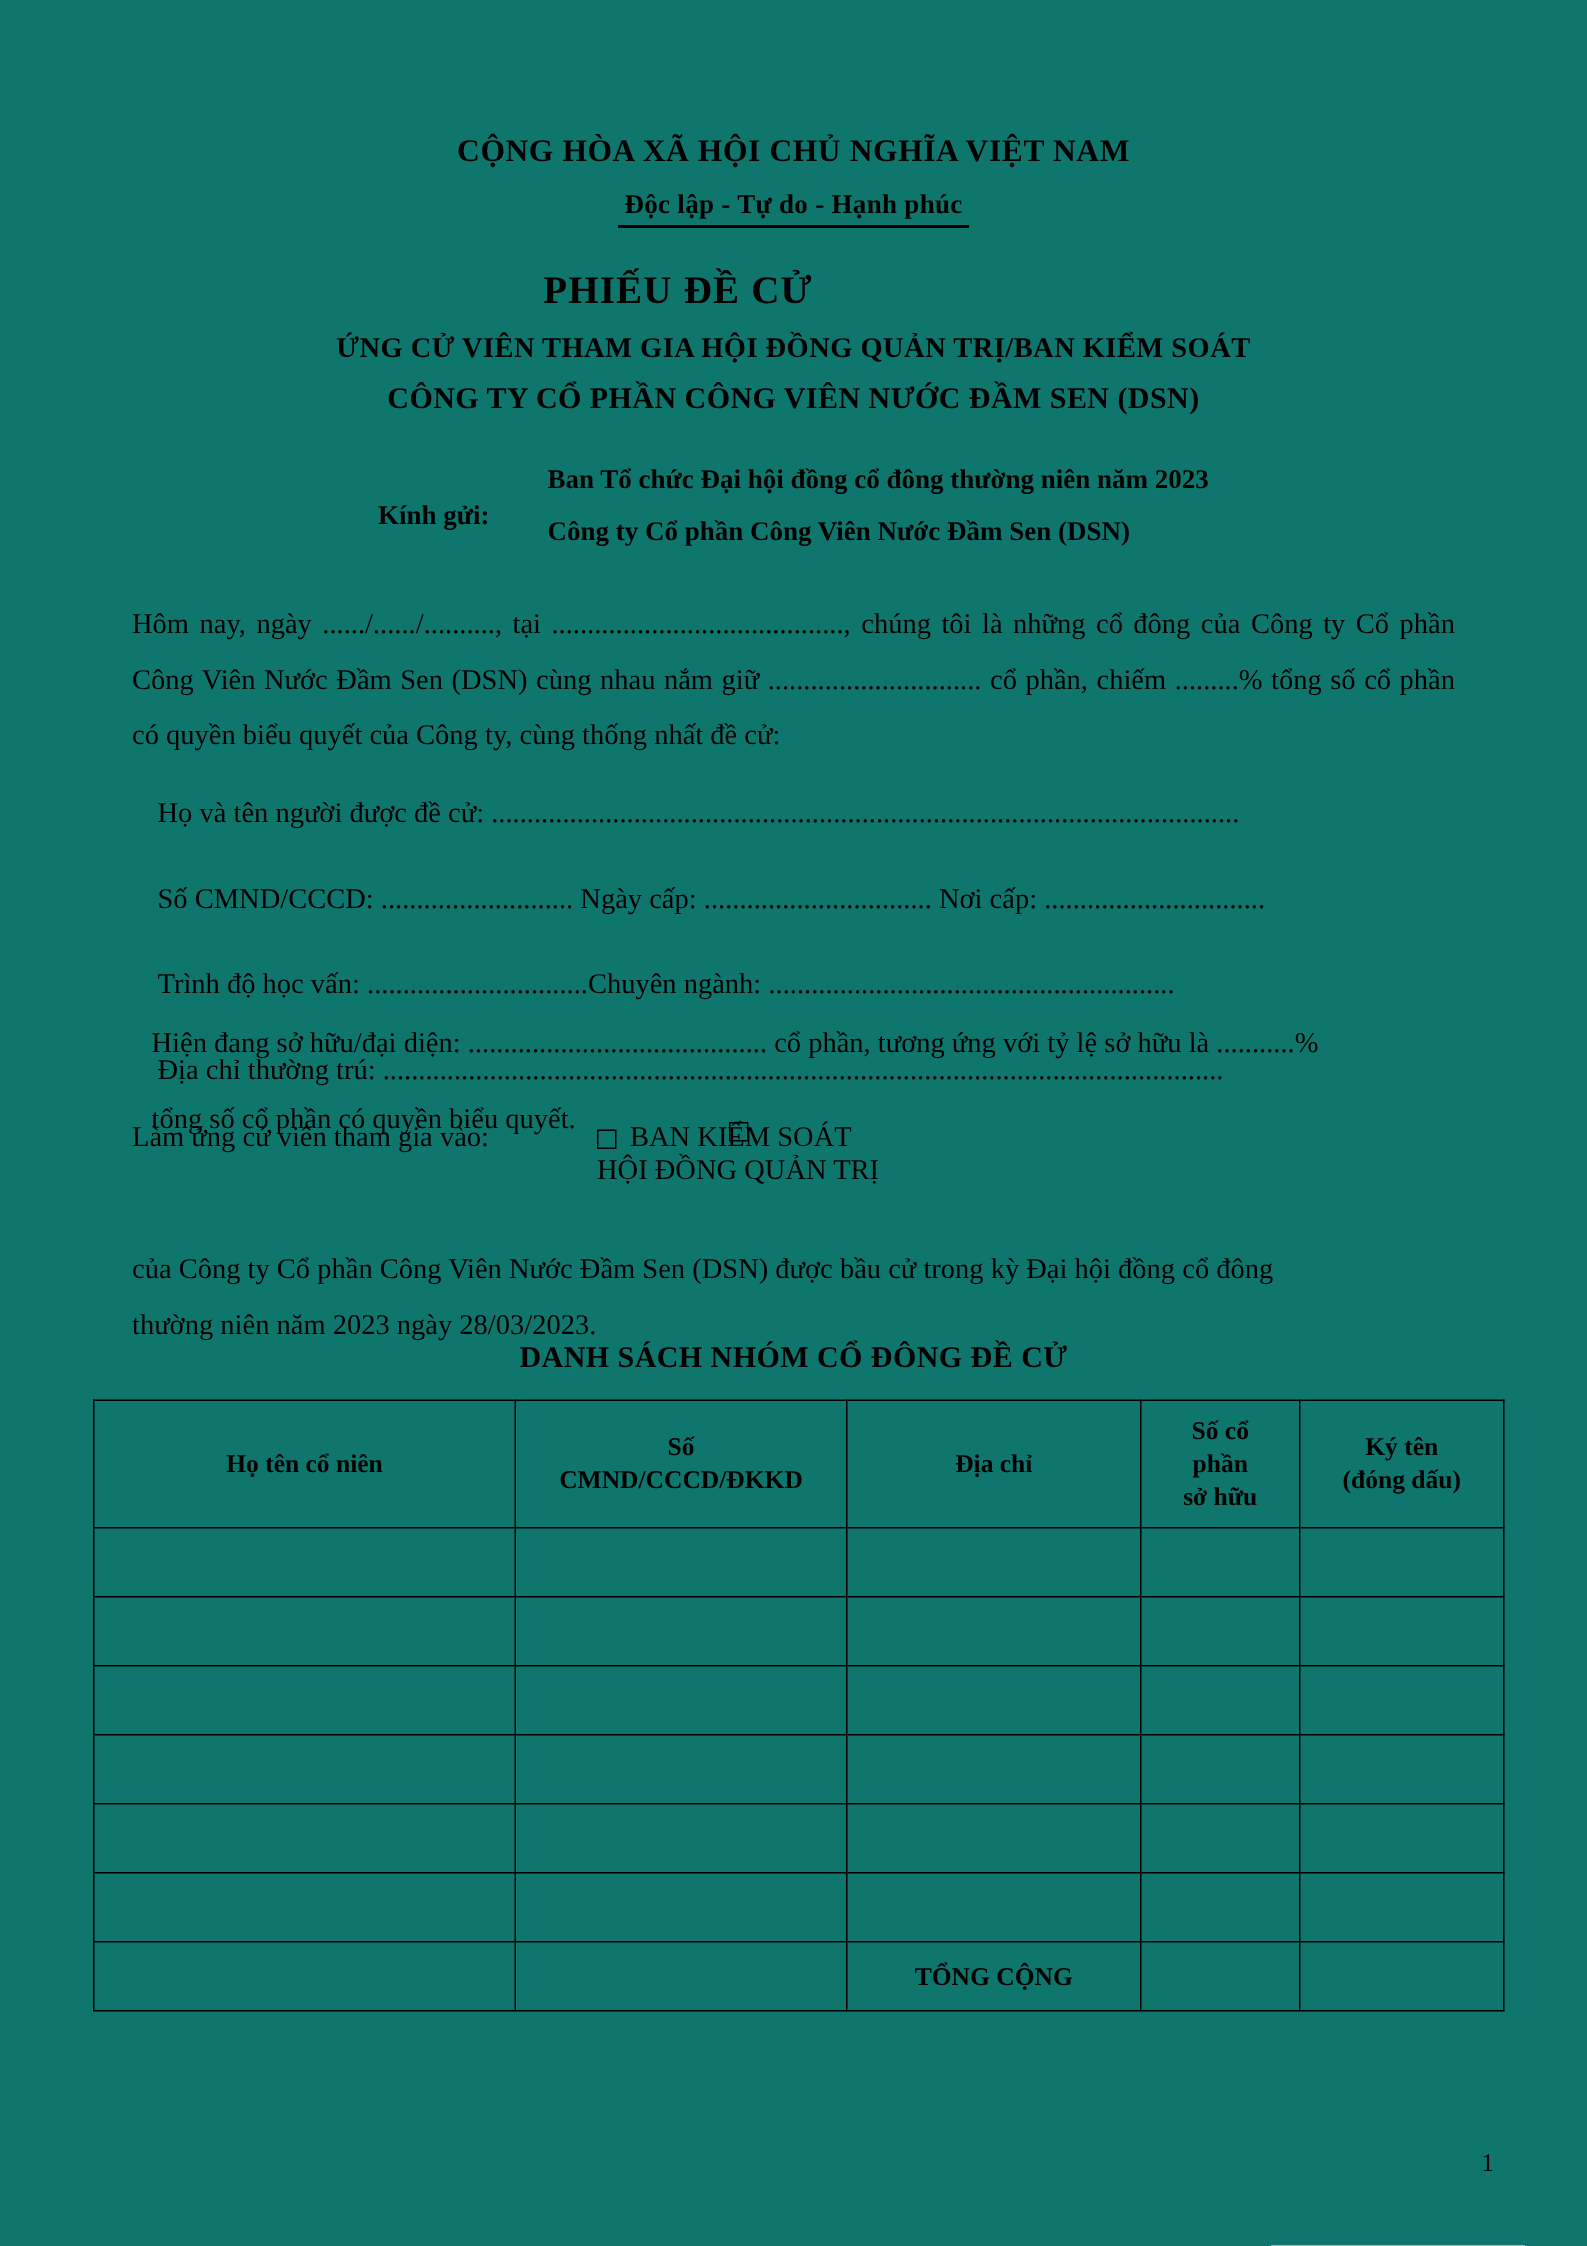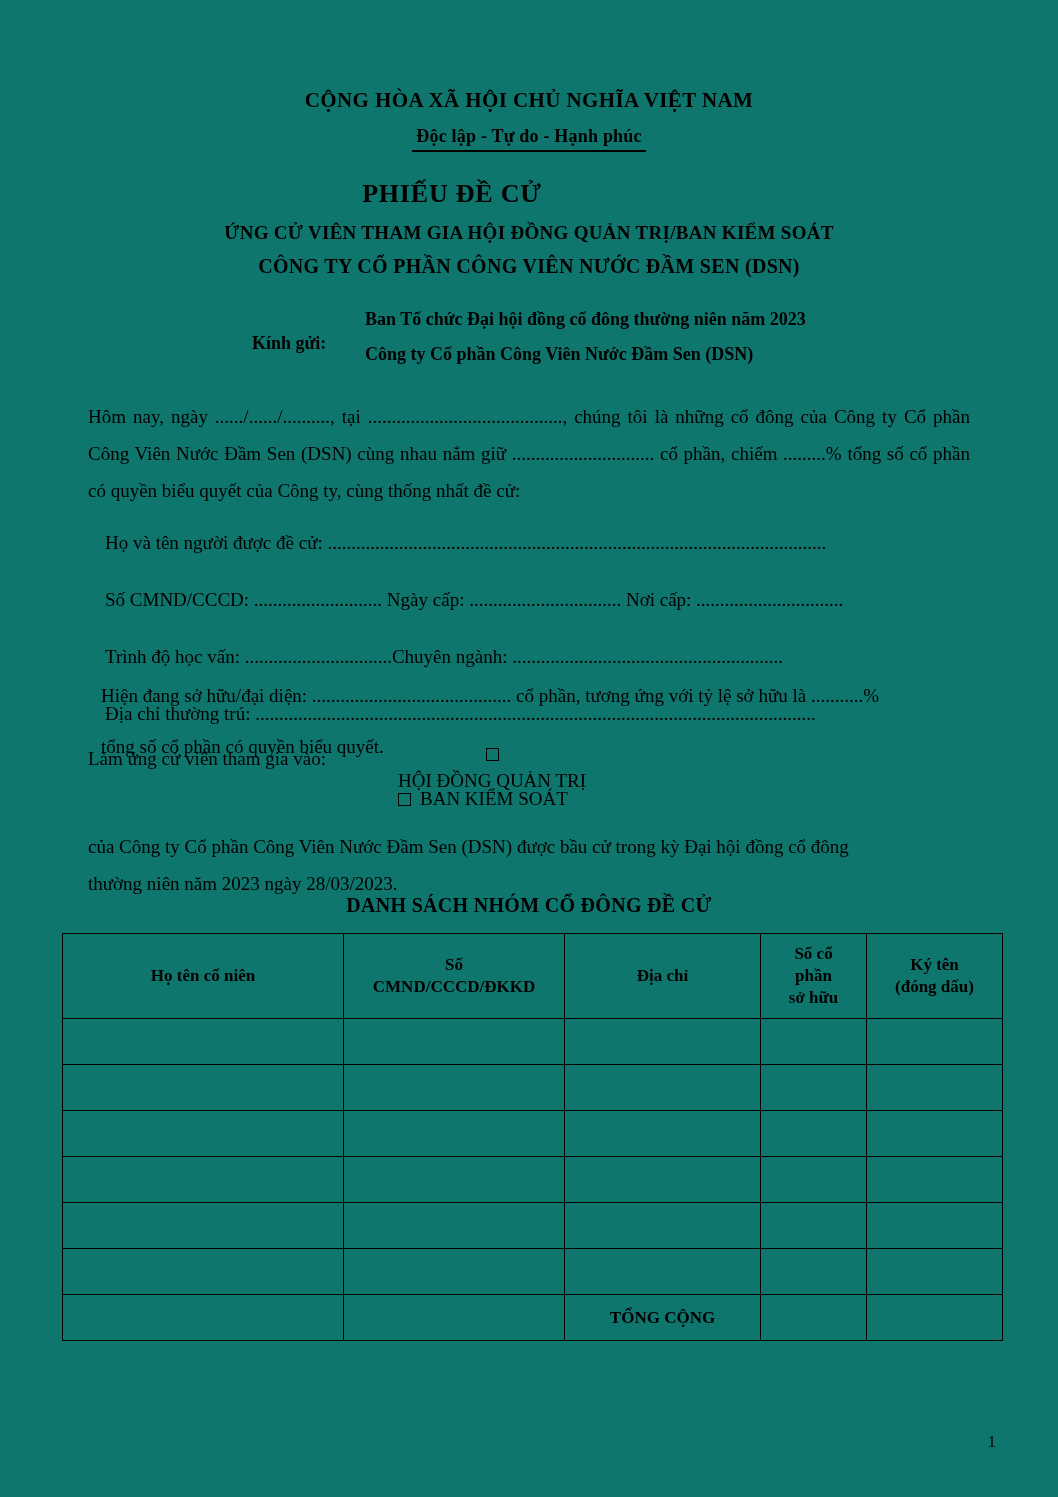--- a/index.html
+++ b/index.html
@@ -133,21 +133,21 @@
   }
   .cb-row {
     position: absolute;
     left: 398px;
     font-size: 19px;
     display: flex;
     align-items: center;
     gap: 9px;
   }
   .cb-row.r1 { top: 748px; flex-direction: column; }
-  .cb-row.r2 { top: 788px; }
+  .cb-row.r2 { top: 748px; }
   .checkbox {
     display: inline-block;
     width: 13px;
     height: 13px;
     border: 1.6px solid #000;
     box-sizing: border-box;
   }
 
   .closing {
     position: absolute;

